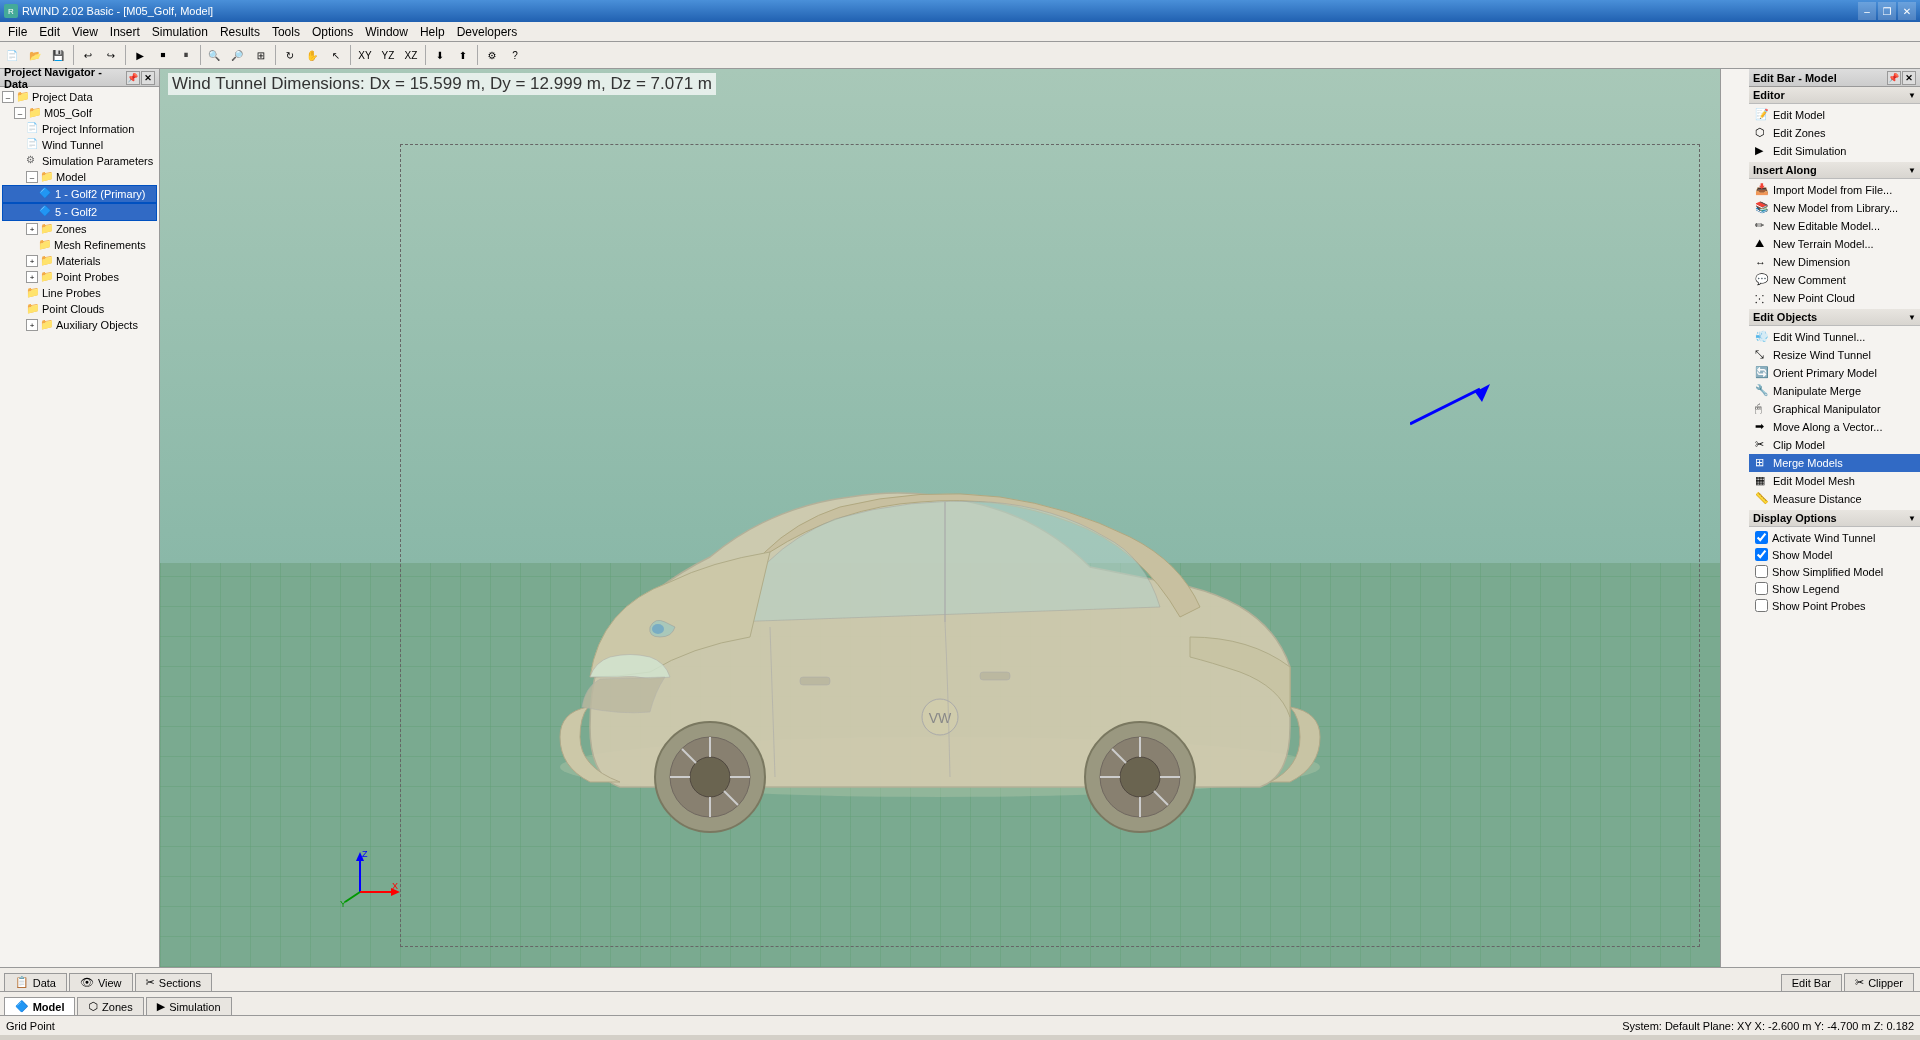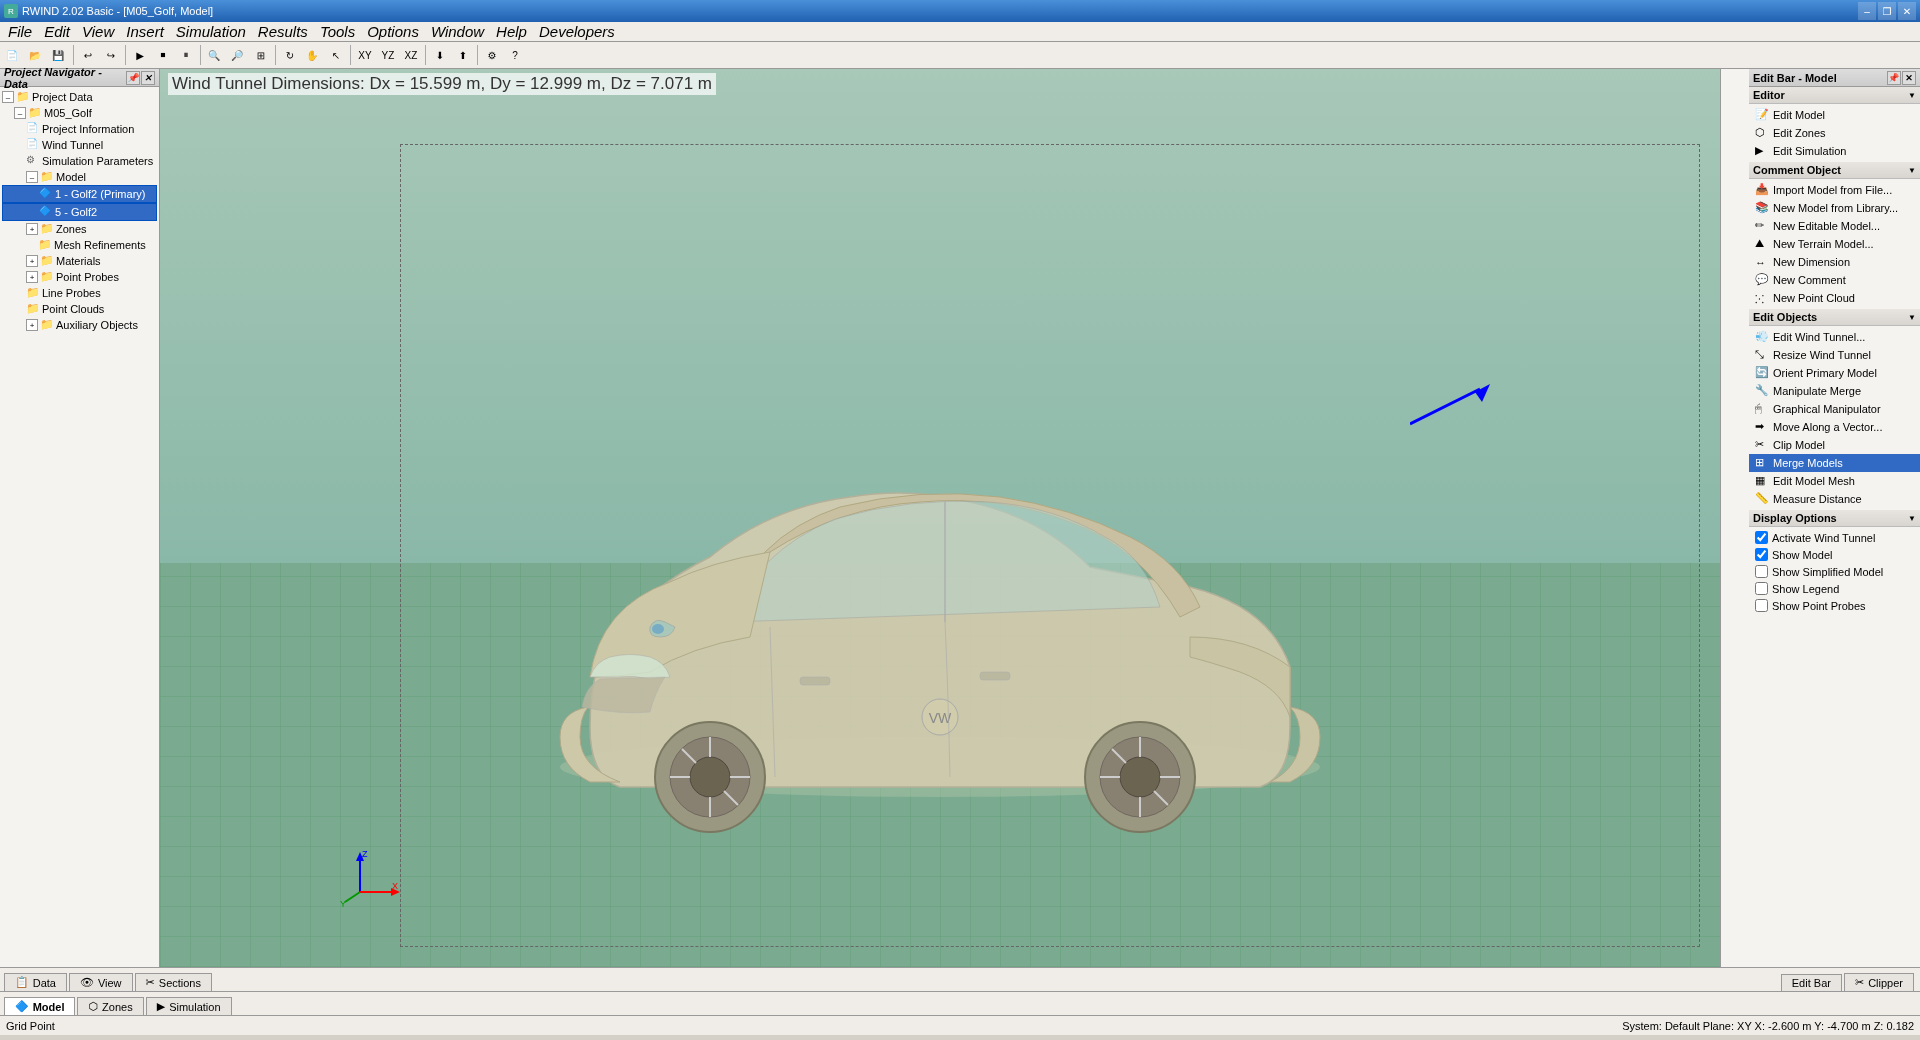--- a/index.html
+++ b/index.html
@@ -25,23 +25,22 @@
     .menu-bar {
       background: #f0ede8;
       height: 20px;
       display: flex;
       align-items: center;
       border-bottom: 1px solid #999;
       padding: 0 2px;
     }
     .menu-item {
       padding: 2px 6px;
-      font-size: 15px;
+      font-size: 12px;
       cursor: pointer;
-      font-style: italic;
     }
 
     
     .toolbar-area {
       background: #f0ede8;
       border-bottom: 1px solid #999;
       display: flex;
       flex-direction: column;
     }
     .toolbar-row {
@@ -78,21 +77,20 @@
     .panel-header {
       background: linear-gradient(to bottom, #ddd, #ccc);
       border-bottom: 1px solid #999;
       padding: 2px 4px;
       display: flex;
       align-items: center;
       justify-content: space-between;
       height: 18px;
       font-size: 11px;
       font-weight: bold;
-      font-style: italic;
     }
     .panel-header-btns { display: flex; gap: 1px; }
     .panel-header-btn { width: 14px; height: 14px; border: 1px solid #999; background: #ddd; font-size: 9px; cursor: pointer; display: flex; align-items: center; justify-content: center; }
 
     .tree-area { flex: 1; overflow-y: auto; padding: 2px; }
     .tree-item {
       display: flex;
       align-items: center;
       padding: 1px 0;
       cursor: pointer;
@@ -575,21 +573,21 @@
           <span class="item-icon">⬡</span>
           <span>Edit Zones</span>
         </div>
         <div class="right-panel-item">
           <span class="item-icon">▶</span>
           <span>Edit Simulation</span>
         </div>
       </div>
 
       <div class="section-header">
-        <span>Comment Object</span>
+        <span>Insert Along</span>
         <span class="section-arrow dropdown-arrow">▼</span>
       </div>
       <div class="section-content">
         <div class="right-panel-item">
           <span class="item-icon">📥</span>
           <span>Import Model from File...</span>
         </div>
         <div class="right-panel-item">
           <span class="item-icon">📚</span>
           <span>New Model from Library...</span>

